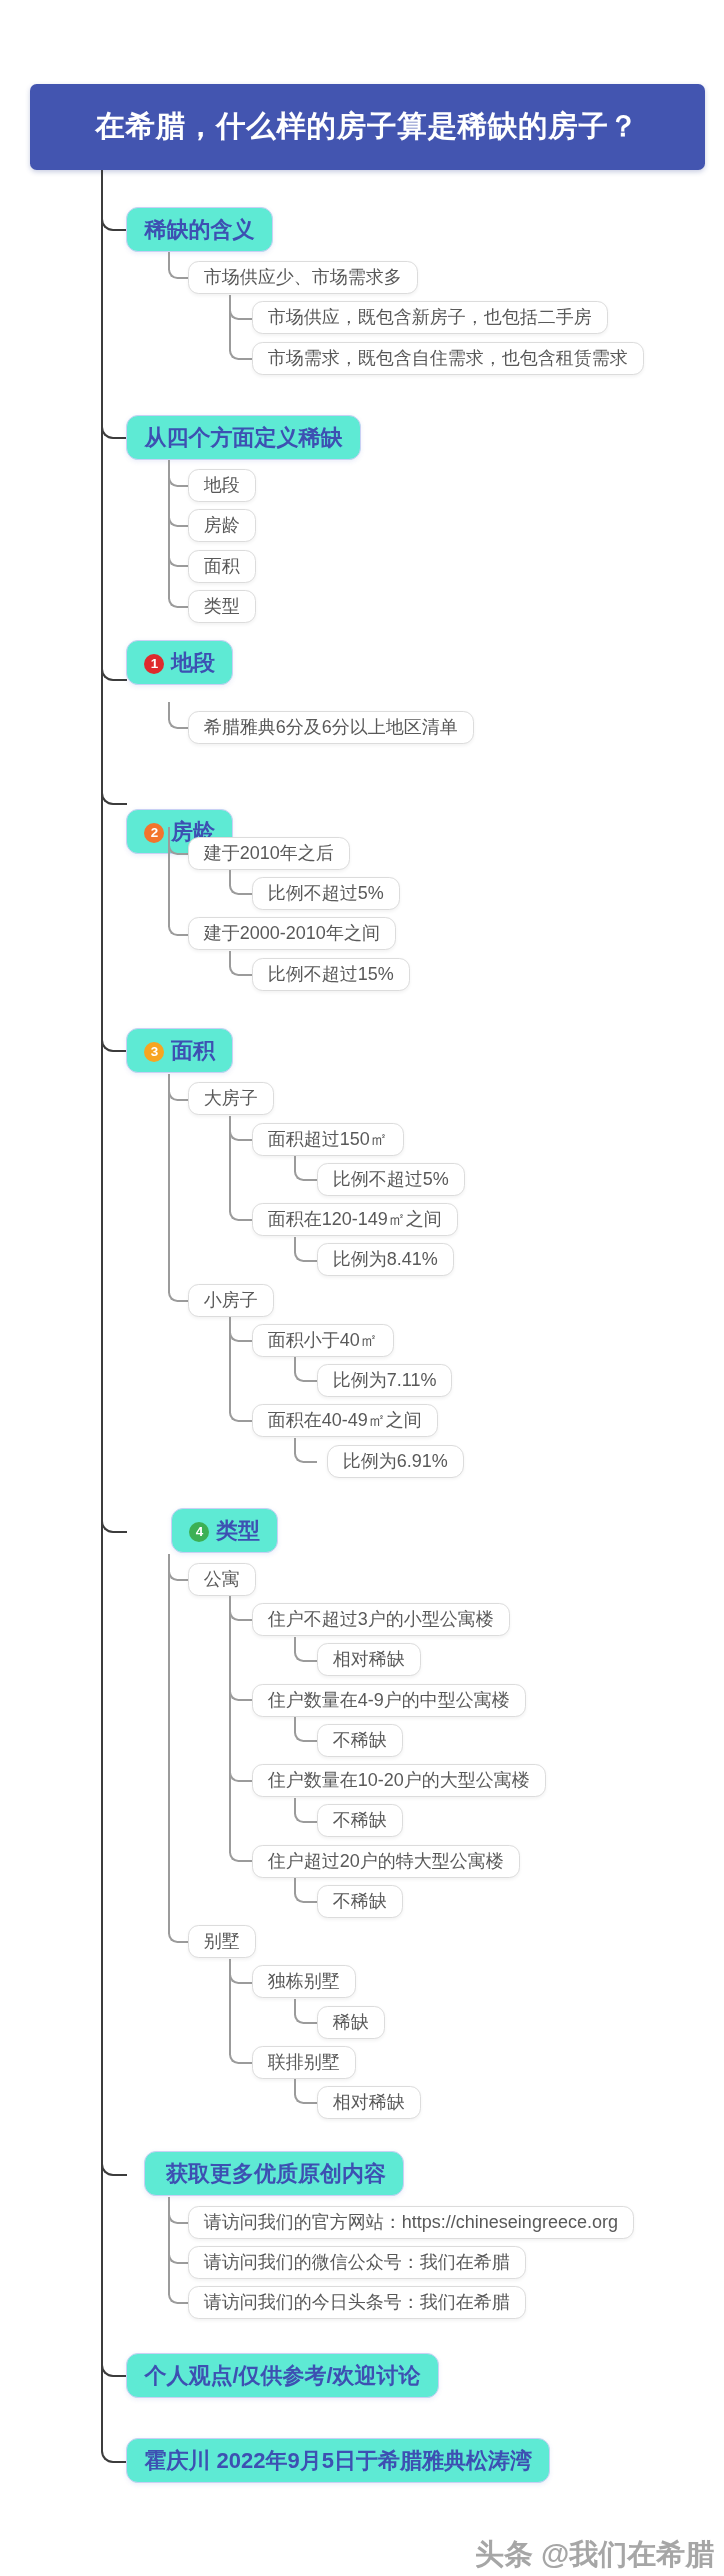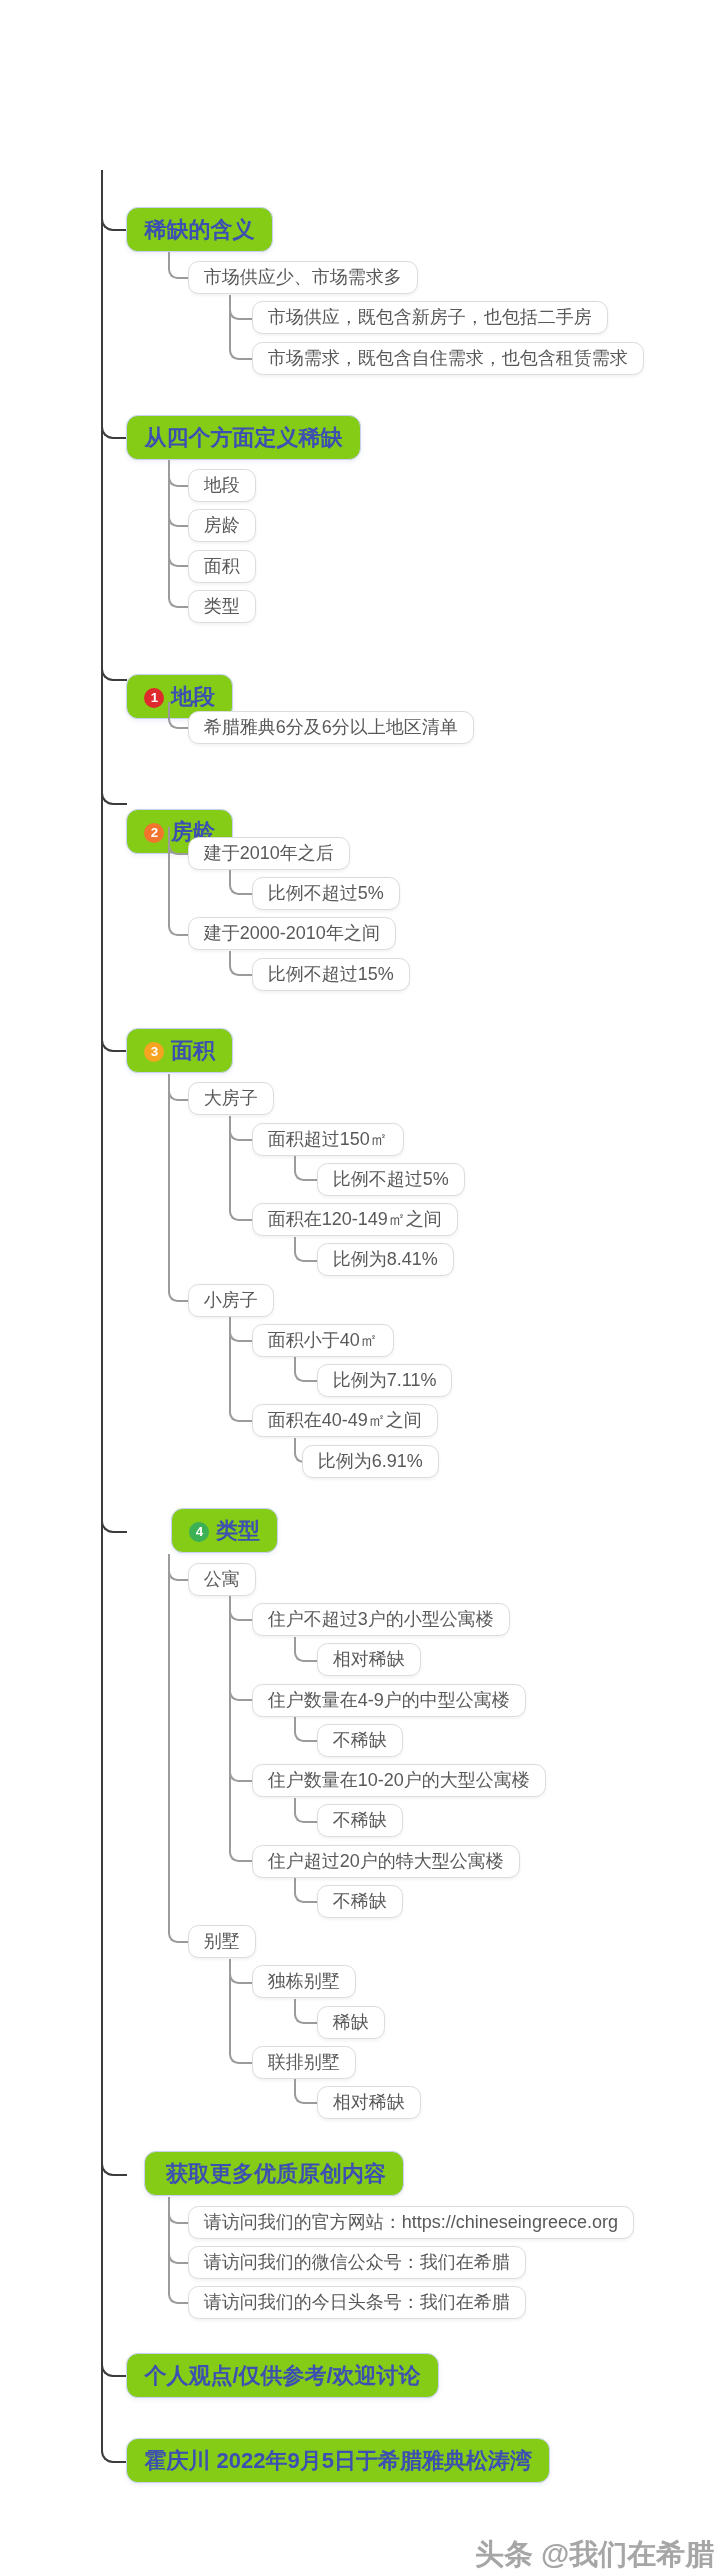--- a/index.html
+++ b/index.html
@@ -8,21 +8,21 @@
     font-family:"Liberation Sans","DejaVu Sans",sans-serif;
   }
   .title{
     position:absolute;left:29.5px;top:84px;width:675px;height:86px;
     border-radius:6.7px;color:#ffffff;font-size:29.5px;font-weight:bold;
     display:flex;align-items:center;justify-content:center;letter-spacing:0.7px;
     box-shadow:0 2px 5.4px rgba(40,60,140,0.25);
   }
   .n1{
     position:absolute;box-sizing:border-box;white-space:nowrap;
-    background:#84cc16;border:1.3px solid #c9d0f4;border-radius:12px;
+    background:#5eead4;border:1.3px solid #c9d0f4;border-radius:12px;
     color:#3d50b2;font-weight:bold;font-size:22px;line-height:25.5px;padding:8.7px 17.4px;
     box-shadow:0 1.3px 4px rgba(80,100,200,0.10);
   }
   .n2{
     position:absolute;box-sizing:border-box;white-space:nowrap;
     background:#ffffff;border:1.3px solid #dcdcdc;border-radius:10.7px;
     color:#595959;font-size:18px;line-height:20px;padding:5.4px 14.8px;
     box-shadow:0 1.3px 3.4px rgba(0,0,0,0.05);
   }
   .badge{
@@ -40,41 +40,44 @@
     border-bottom-left-radius:12px;
   }
   .watermark{
     position:absolute;top:2535px;right:10.7px;font-size:29px;font-weight:bold;color:#a6a6a6;
   }
 </style>
 </head>
 <body>
 
 <div class="page">
+  <div class="title" style="background: rgb(67, 85, 176);">
+    <span>在希腊，什么样的房子算是稀缺的房子？</span>
+  </div>
   <div id="tree-layer">
       <div class="elbow thick" style="left: 101px; top: 170px; width: 25.5px; height: 61px;"></div>
       <div class="n1" style="left: 126px; top: 207px;"><span>稀缺的含义</span></div>
       <div class="elbow" style="left: 168px; top: 252px; width: 20px; height: 27px;"></div>
       <div class="n2" style="left: 188px; top: 261px;"><span>市场供应少、市场需求多</span></div>
       <div class="elbow" style="left: 229px; top: 295px; width: 23px; height: 25px;"></div>
       <div class="n2" style="left: 252px; top: 301px;"><span>市场供应，既包含新房子，也包括二手房</span></div>
       <div class="elbow" style="left: 229px; top: 295px; width: 23px; height: 65px;"></div>
       <div class="n2" style="left: 252px; top: 342px;"><span>市场需求，既包含自住需求，也包含租赁需求</span></div>
       <div class="elbow thick" style="left: 101px; top: 170px; width: 25.5px; height: 269px;"></div>
       <div class="n1" style="left: 126px; top: 415px;"><span>从四个方面定义稀缺</span></div>
       <div class="elbow" style="left: 168px; top: 460px; width: 20px; height: 27px;"></div>
       <div class="n2" style="left: 188px; top: 469px;"><span>地段</span></div>
       <div class="elbow" style="left: 168px; top: 460px; width: 20px; height: 67px;"></div>
       <div class="n2" style="left: 188px; top: 509px;"><span>房龄</span></div>
       <div class="elbow" style="left: 168px; top: 460px; width: 20px; height: 107px;"></div>
       <div class="n2" style="left: 188px; top: 550px;"><span>面积</span></div>
       <div class="elbow" style="left: 168px; top: 460px; width: 20px; height: 148px;"></div>
       <div class="n2" style="left: 188px; top: 590px;"><span>类型</span></div>
       <div class="elbow thick" style="left: 101px; top: 170px; width: 25.5px; height: 511px;"></div>
-      <div class="n1" style="left: 126px; top: 674px;"><span class="badge" style="background: rgb(223, 42, 45);">1</span><span>地段</span></div>
+      <div class="n1" style="left: 126px; top: 640px;"><span class="badge" style="background: rgb(223, 42, 45);">1</span><span>地段</span></div>
       <div class="elbow" style="left: 168px; top: 702px; width: 20px; height: 27px;"></div>
       <div class="n2" style="left: 188px; top: 711px;"><span>希腊雅典6分及6分以上地区清单</span></div>
       <div class="elbow thick" style="left: 101px; top: 170px; width: 25.5px; height: 635px;"></div>
       <div class="n1" style="left: 126px; top: 781px; margin-top: 28px;"><span class="badge" style="background: rgb(243, 116, 44);">2</span><span>房龄</span></div>
       <div class="elbow" style="left: 168px; top: 827px; width: 20px; height: 28px;"></div>
       <div class="n2" style="left: 188px; top: 837px;"><span>建于2010年之后</span></div>
       <div class="elbow" style="left: 229px; top: 870px; width: 23px; height: 25px;"></div>
       <div class="n2" style="left: 252px; top: 877px;"><span>比例不超过5%</span></div>
       <div class="elbow" style="left: 168px; top: 827px; width: 20px; height: 109px;"></div>
       <div class="n2" style="left: 188px; top: 917px;"><span>建于2000-2010年之间</span></div>
@@ -94,21 +97,21 @@
       <div class="n2" style="left: 317px; top: 1243px;"><span>比例为8.41%</span></div>
       <div class="elbow" style="left: 168px; top: 1074px; width: 20px; height: 228px;"></div>
       <div class="n2" style="left: 188px; top: 1284px;"><span>小房子</span></div>
       <div class="elbow" style="left: 229px; top: 1317px; width: 23px; height: 25px;"></div>
       <div class="n2" style="left: 252px; top: 1324px;"><span>面积小于40㎡</span></div>
       <div class="elbow" style="left: 294px; top: 1357px; width: 23px; height: 25px;"></div>
       <div class="n2" style="left: 317px; top: 1364px;"><span>比例为7.11%</span></div>
       <div class="elbow" style="left: 229px; top: 1317px; width: 23px; height: 105px;"></div>
       <div class="n2" style="left: 252px; top: 1404px;"><span>面积在40-49㎡之间</span></div>
       <div class="elbow" style="left: 294px; top: 1438px; width: 23px; height: 25px;"></div>
-      <div class="n2" style="left: 302px; top: 1445px;"><span>比例为6.91%</span></div>
+      <div class="n2" style="left: 327px; top: 1445px; border-radius: 12px;"><span>比例为6.91%</span></div>
       <div class="elbow thick" style="left: 101px; top: 170px; width: 25.5px; height: 1363px;"></div>
       <div class="n1" style="left: 126px; top: 1508px; margin-left: 45px;"><span class="badge" style="background: rgb(60, 176, 84);">4</span><span>类型</span></div>
       <div class="elbow" style="left: 168px; top: 1554px; width: 20px; height: 27px;"></div>
       <div class="n2" style="left: 188px; top: 1563px;"><span>公寓</span></div>
       <div class="elbow" style="left: 229px; top: 1596px; width: 23px; height: 25px;"></div>
       <div class="n2" style="left: 252px; top: 1603px;"><span>住户不超过3户的小型公寓楼</span></div>
       <div class="elbow" style="left: 294px; top: 1637px; width: 23px; height: 25px;"></div>
       <div class="n2" style="left: 317px; top: 1643px;"><span>相对稀缺</span></div>
       <div class="elbow" style="left: 229px; top: 1596px; width: 23px; height: 105px;"></div>
       <div class="n2" style="left: 252px; top: 1684px;"><span>住户数量在4-9户的中型公寓楼</span></div>

